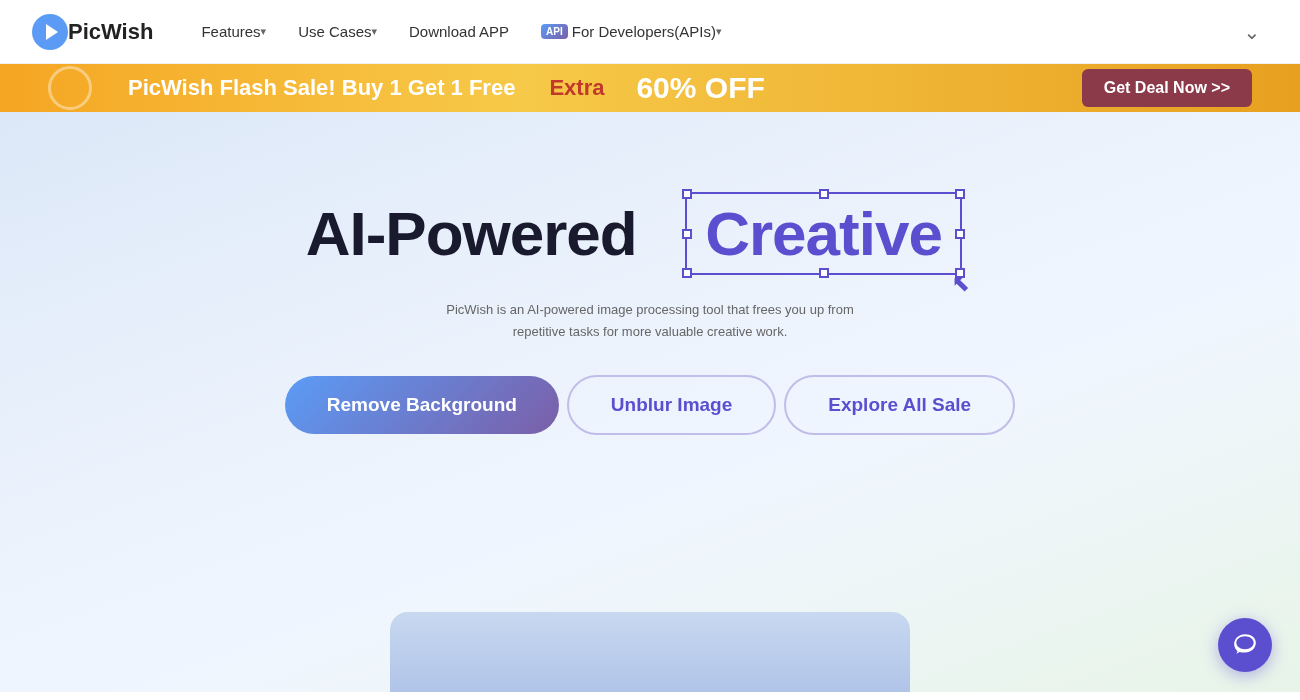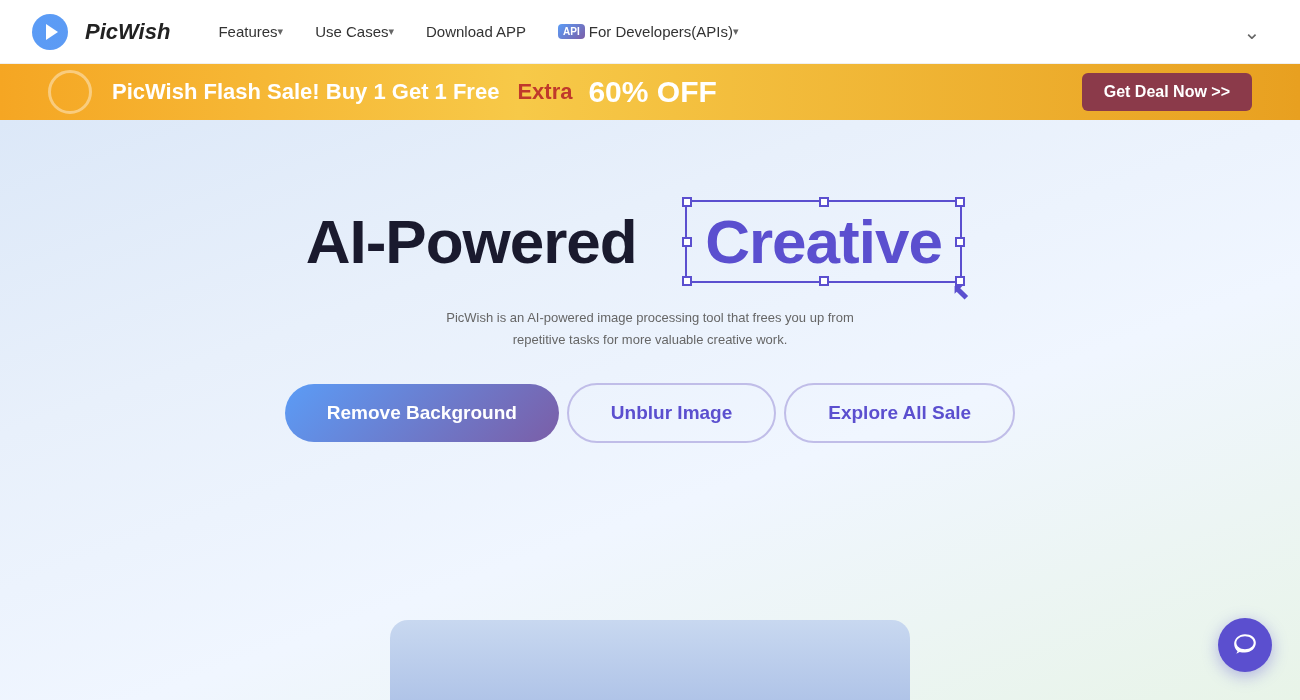--- a/index.html
+++ b/index.html
@@ -12,24 +12,23 @@
       padding: 0 32px;
       height: 64px;
       background: #fff;
       border-bottom: 1px solid #f0f0f0;
       position: relative;
       z-index: 10;
     }
     .logo-area {
       display: flex;
       align-items: center;
-      gap: 17px;
+      gap: 0;
       margin-right: 36px;
       text-decoration: none;
-      font-style: italic;
     }
     .logo-icon {
       width: 36px;
       height: 36px;
     }
     .logo-text {
       font-size: 22px;
       font-weight: 700;
       color: #222;
     }
@@ -75,24 +74,24 @@
       justify-content: center;
       cursor: pointer;
       font-size: 20px;
       color: #666;
     }
 
     
     .banner {
       background: linear-gradient(90deg, #f5a623 0%, #f7c948 40%, #e8a020 100%);
       padding: 0 48px;
-      height: 56px;
-      display: flex;
-      align-items: center;
-      gap: 12px;
+      height: 48px;
+      display: flex;
+      align-items: center;
+      gap: 28px;
     }
     .banner-circle-deco {
       width: 44px;
       height: 44px;
       border-radius: 50%;
       border: 3px solid rgba(255,255,255,0.4);
       margin-right: 8px;
       flex-shrink: 0;
       position: relative;
     }

